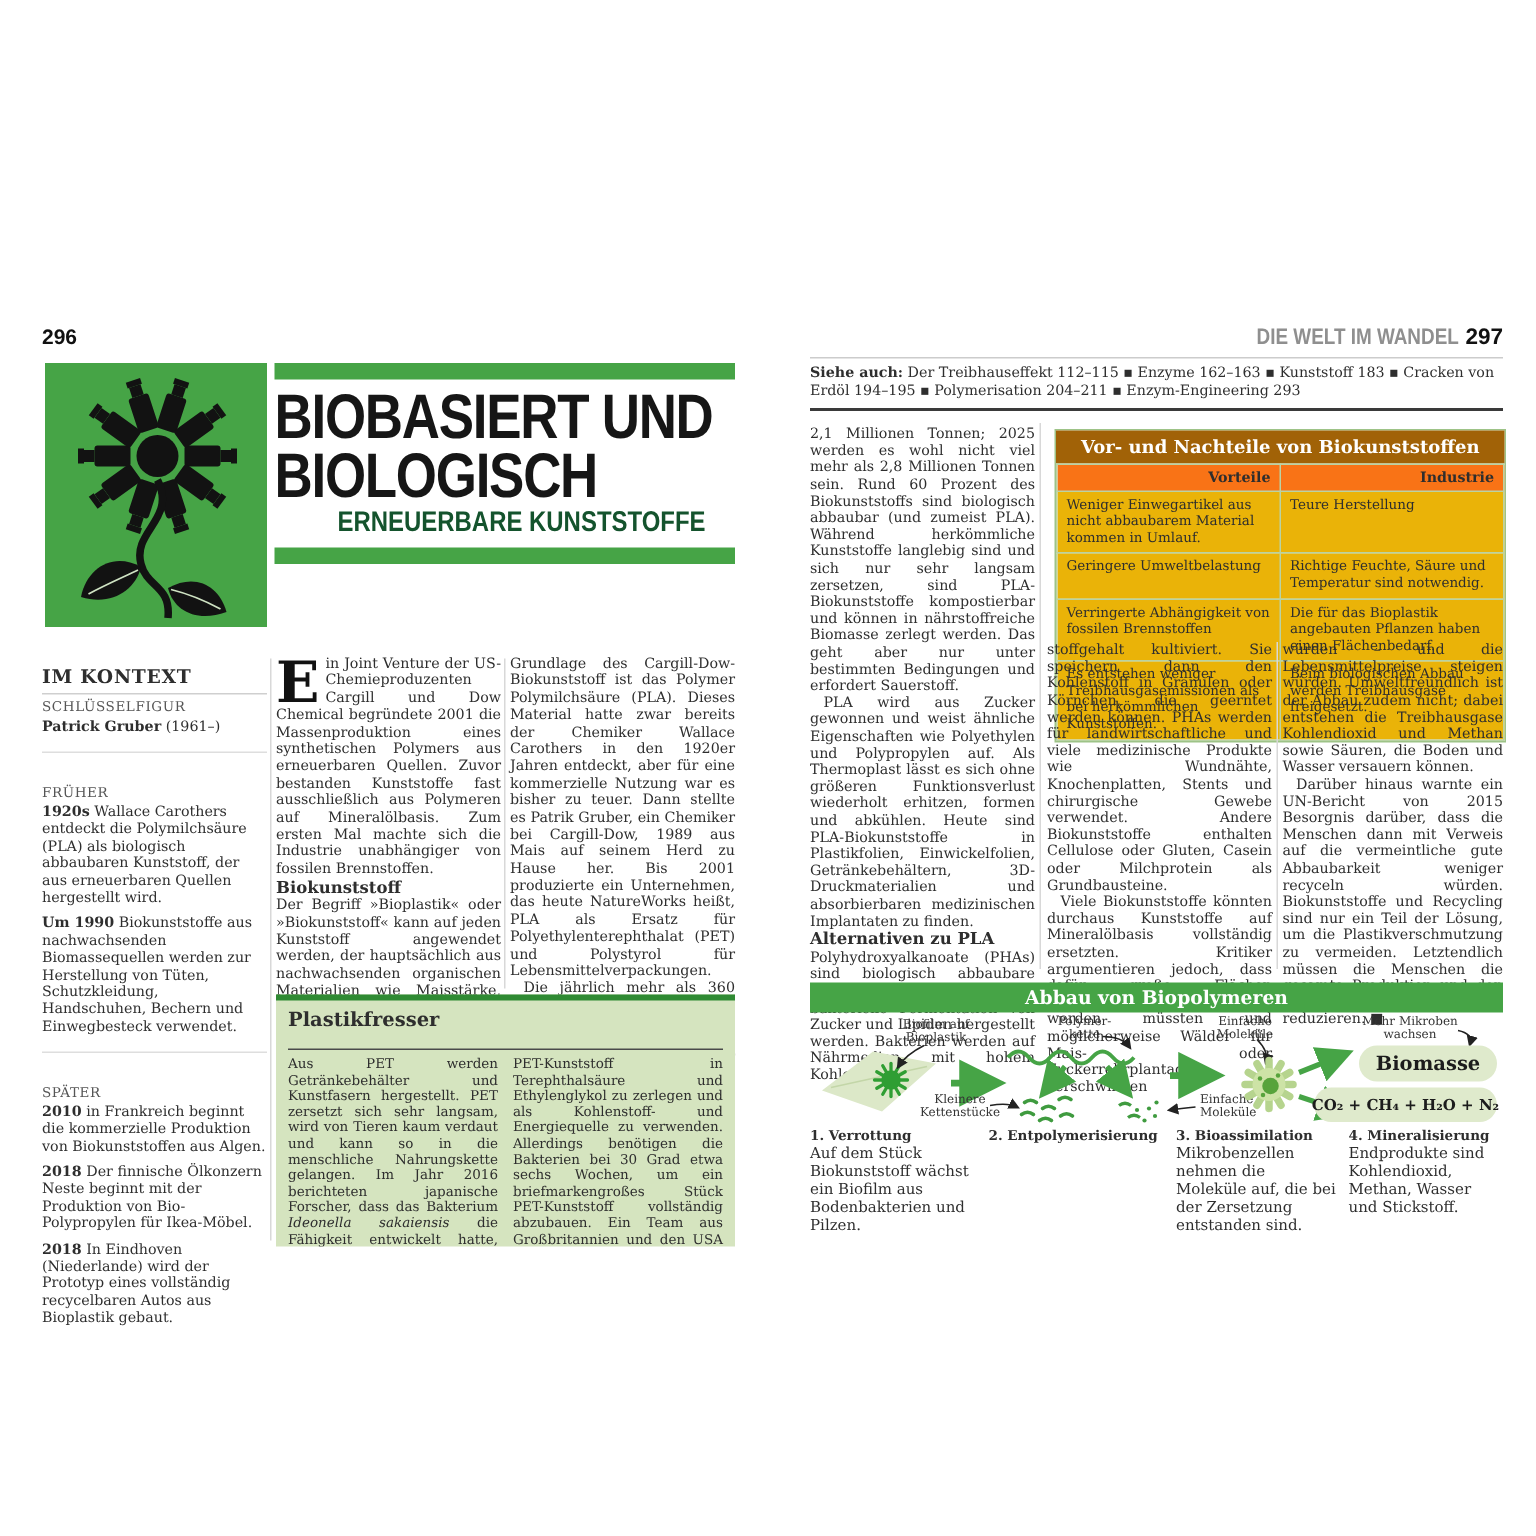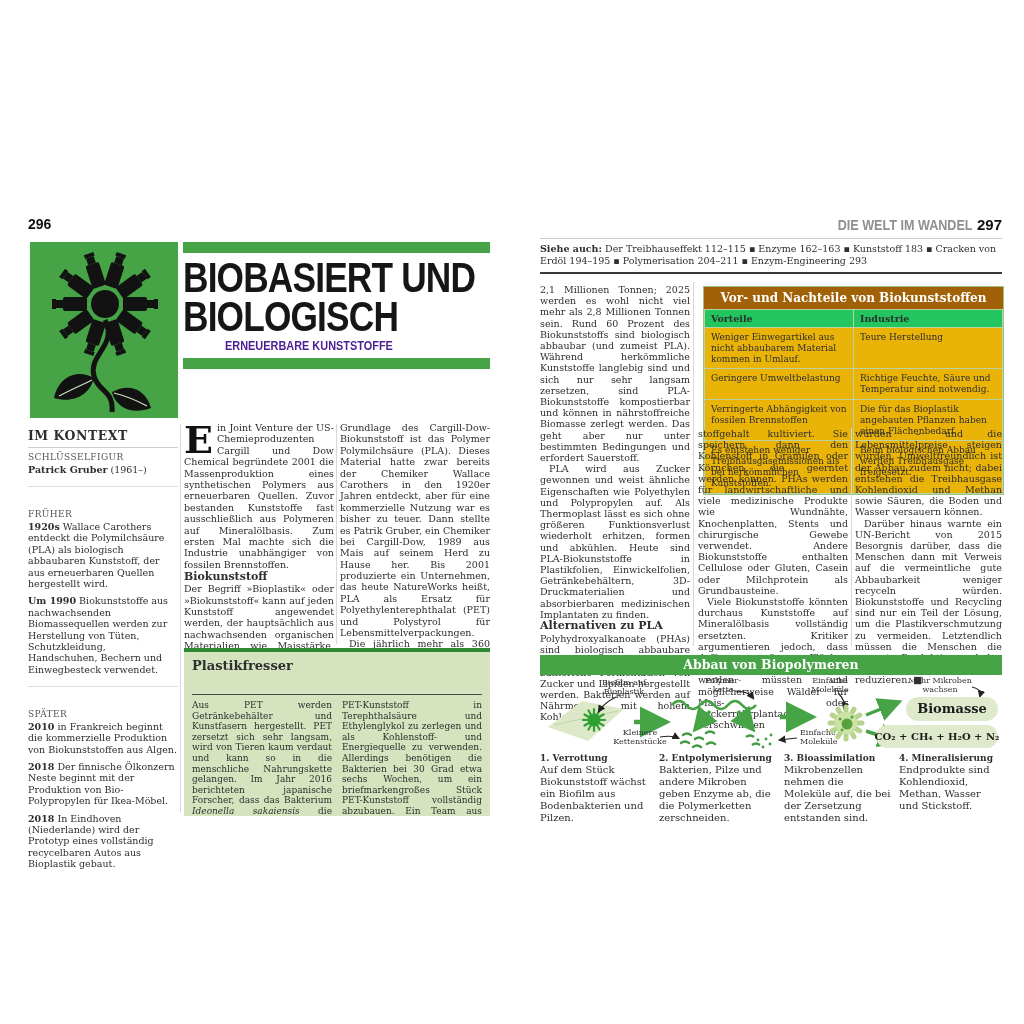--- a/index.html
+++ b/index.html
@@ -16,37 +16,37 @@
   .condensed-r{display:inline-block;transform:scaleX(0.84);transform-origin:100% 50%;}
   
   #page-left{position:absolute;left:28px;top:218px;width:462px;height:620px;}
   .pageno{position:absolute;left:0;top:-2px;font-family:"Liberation Sans",sans-serif;
           font-weight:bold;font-size:14px;color:#111;}
   .flower-box{position:absolute;left:2px;top:24px;width:148px;height:176px;background:#46a446;}
   .title-block{position:absolute;left:155px;top:24px;width:307px;height:176px;}
   .title-lines{margin:5px 0 2px 0;}
   .title-line{font-family:"Liberation Sans",sans-serif;font-weight:bold;font-size:42px;
               line-height:0.93;color:#161616;letter-spacing:-1px;white-space:nowrap;}
-  .subtitle{font-family:"Liberation Sans",sans-serif;font-weight:bold;font-size:13px;
-            color:#4c1d95;letter-spacing:0px;margin:2px 0 5px 0;white-space:nowrap;padding-left:42px;}
-  .cols{position:absolute;left:0;top:204px;width:462px;height:400px;text-decoration:underline;}
+  .subtitle{font-family:"Liberation Sans",sans-serif;font-weight:bold;font-size:19px;
+            color:#14532d;letter-spacing:0px;margin:2px 0 5px 0;white-space:nowrap;padding-left:42px;}
+  .cols{position:absolute;left:0;top:219px;width:462px;height:400px;text-decoration:underline;}
   .kontext{position:absolute;left:0;top:6px;width:150px;font-size:9.5px;line-height:1.2;}
   .kx-title{font-weight:bold;font-size:12.5px;letter-spacing:0.5px;border-bottom:1px solid #cfcfcf;
             padding-bottom:4px;margin-bottom:4px;}
   .kx-sec{border-bottom:1px solid #dedede;padding-bottom:5px;margin-bottom:22px;}
   .kx-sec:last-child{border-bottom:none;}
   .kx-label{color:#555;font-size:9px;letter-spacing:0.4px;margin-bottom:1px;}
   .kx-item{margin:0 0 6px 0;text-align:left;}
   .col1{position:absolute;left:156px;top:0;width:150px;}
   .col2{position:absolute;left:312px;top:0;width:150px;}
   .dropcap{float:left;font-weight:bold;font-size:38px;line-height:0.78;padding:3px 4px 0 0;color:#111;}
   .plast{position:absolute;left:156px;top:226px;width:306px;height:168px;background:#d5e4bf;
          border-top:4px solid #2f8a33;padding:6px 8px;box-sizing:border-box;overflow:hidden;}
   .plast-title{font-weight:bold;font-size:13px;border-bottom:1px solid #4a4a4a;
-               padding-bottom:21px;margin-bottom:5px;}
+               padding-bottom:11px;margin-bottom:5px;}
   .plast-cols{display:flex;gap:10px;}
   .plast-col{width:142px;font-size:9px;line-height:1.18;text-align:justify;}
   .it{font-style:italic;}
   
   #page-right{position:absolute;left:540px;top:214px;width:462px;height:610px;}
   .hdr{position:absolute;right:0;top:2px;font-family:"Liberation Sans",sans-serif;
        font-weight:bold;font-size:15px;white-space:nowrap;}
   .hdr .ht{color:#8f8f8f;}
   .hdr .hp{color:#111;margin-left:4px;}
   .thin-rule{position:absolute;left:0;top:24px;width:462px;height:1px;background:#cccccc;}
@@ -55,21 +55,21 @@
   .content{position:absolute;left:0;top:60px;width:462px;height:381px;}
   .rcol1{position:absolute;left:0;top:10px;width:150px;}
   .rcol2{position:absolute;left:158px;top:154px;width:150px;}
   .rcol3{position:absolute;left:315px;top:154px;width:147px;}
   .rc{line-height:1.18;}
   
   .vn-table{position:absolute;left:163px;top:12px;width:299px;border:1px solid #9dc387;}
   .vn-title{background:#a16207;color:#fff;font-weight:bold;font-size:12px;text-align:center;
             padding:4px 0;}
   .vn-grid{width:100%;border-collapse:collapse;}
-  .vn-grid th{background:#22c55e;font-weight:bold;font-size:9.5px;text-align:left;
+  .vn-grid th{background:#f97316;font-weight:bold;font-size:9.5px;text-align:right;
               padding:3px 6px;border:1px solid #b9d3a4;}
   .vn-grid td{background:#eab308;font-size:9px;line-height:1.2;vertical-align:top;
               padding:4px 6px;border:1px solid #b9d3a4;}
   
   .diagram{position:absolute;left:0;top:441px;width:462px;}
   .dg-bar{background:#46a446;color:#fff;font-weight:bold;font-size:12.5px;text-align:center;
           padding:3px 0;height:14px;line-height:14px;}
   .dg-svg{display:block;margin-top:2px;}
   .dg-caps{display:grid;grid-template-columns:112px 118px 108px 104px;column-gap:7px;margin-top:4px;}
   .cap-t{font-weight:bold;font-size:9px;margin-bottom:1px;}
@@ -380,21 +380,20 @@
         </g>
       </svg>
 
       <div class="dg-caps">
         <div class="cap">
           <div class="cap-t">1. Verrottung</div>
           <div class="cap-b">Auf dem Stück Biokunststoff wächst ein Biofilm aus Bodenbakterien und Pilzen.</div>
         </div>
         <div class="cap">
           <div class="cap-t">2. Entpolymerisierung</div>
-          <div class="cap-b">Bakterien, Pilze und andere Mikroben geben Enzyme ab, die die Polymerketten zerschneiden.</div>
         </div>
         <div class="cap">
           <div class="cap-t">3. Bioassimilation</div>
           <div class="cap-b">Mikrobenzellen nehmen die Moleküle auf, die bei der Zersetzung entstanden sind.</div>
         </div>
         <div class="cap">
           <div class="cap-t">4. Mineralisierung</div>
           <div class="cap-b">Endprodukte sind Kohlendioxid, Methan, Wasser und Stickstoff.</div>
         </div>
       </div>

